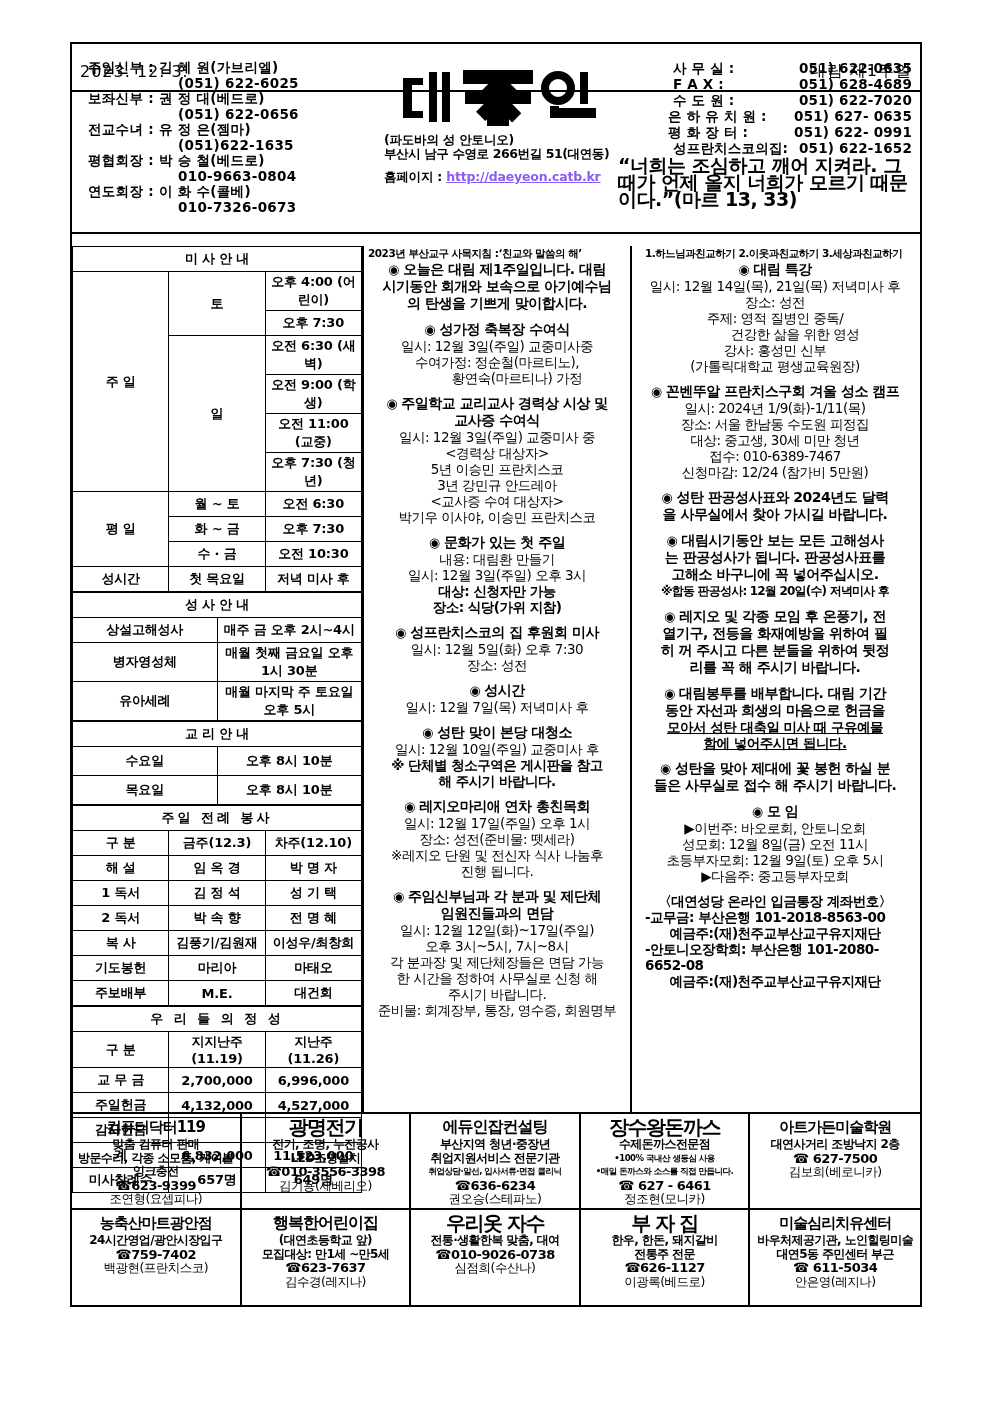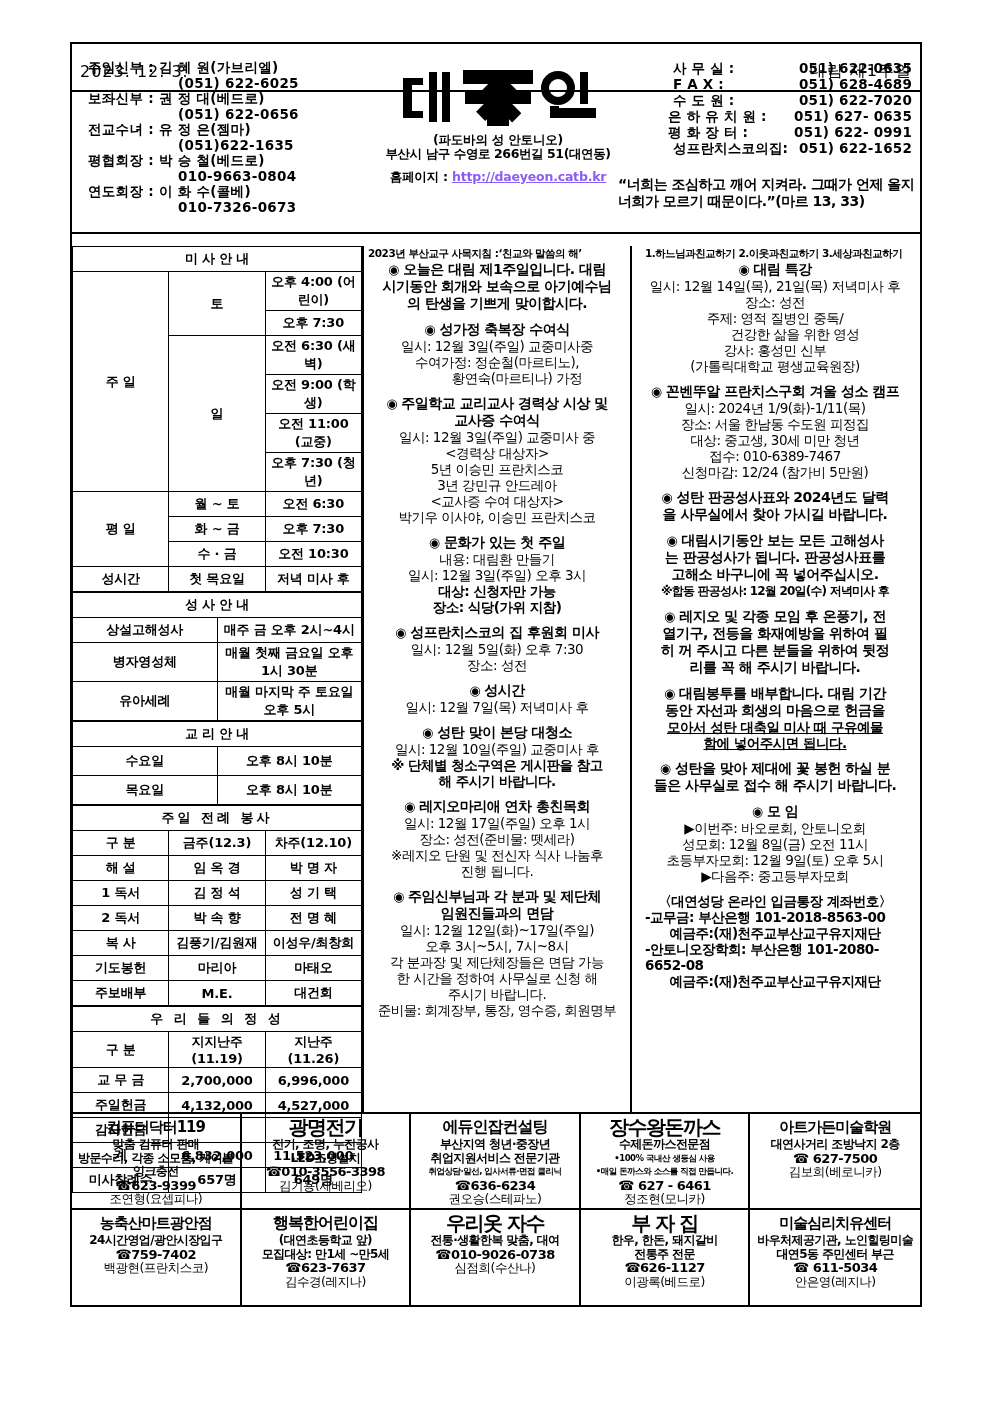--- a/index.html
+++ b/index.html
@@ -57,21 +57,21 @@
     height: 178px;
     display: flex;
     box-sizing: border-box;
     border-bottom: 2px solid #000;
   }
   .hcol {
     box-sizing: border-box;
     padding: 4px 2px 0 2px;
   }
   .hcol.left { width: 310px; }
-  .hcol.mid  { width: 232px; text-align: center; }
+  .hcol.mid  { width: 232px; text-align: left; }
   .hcol.right{ width: 306px; }
 
   .staff-row {
     font-size: 13.5px;
     font-weight: bold;
     line-height: 15.5px;
     white-space: nowrap;
     letter-spacing: 0.3px;
     padding-left: 14px;
   }
@@ -107,24 +107,24 @@
     font-size: 13.5px;
     font-weight: bold;
     line-height: 16px;
     white-space: nowrap;
     letter-spacing: 0.2px;
     text-align: right;
     padding-right: 6px;
   }
   .contact-row .ck { display:inline-block; width: 126px; text-align: left;}
   .gospel {
-    font-size: 14px;
+    font-size: 19px;
     font-weight: bold;
     line-height: 17px;
-    margin-top: 20px;
+    margin-top: 1px;
     letter-spacing: -0.5px;
     text-align: left;
     padding-left: 2px;
   }
 
   
   .bodyarea {
     position: absolute;
     left: 72px;
     top: 246px;

